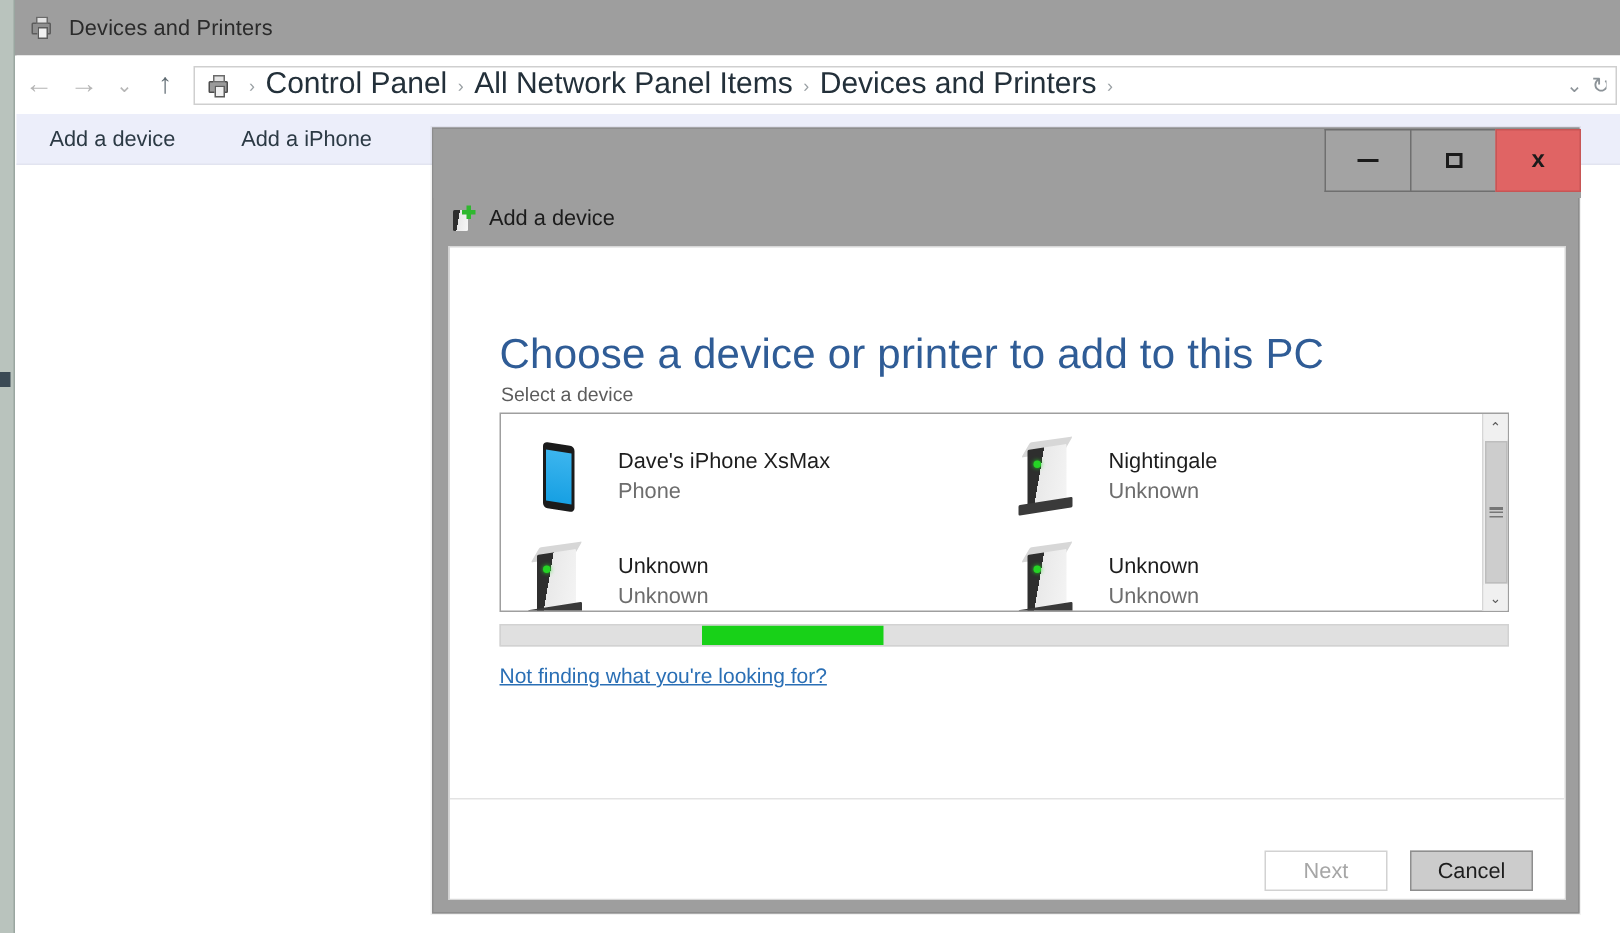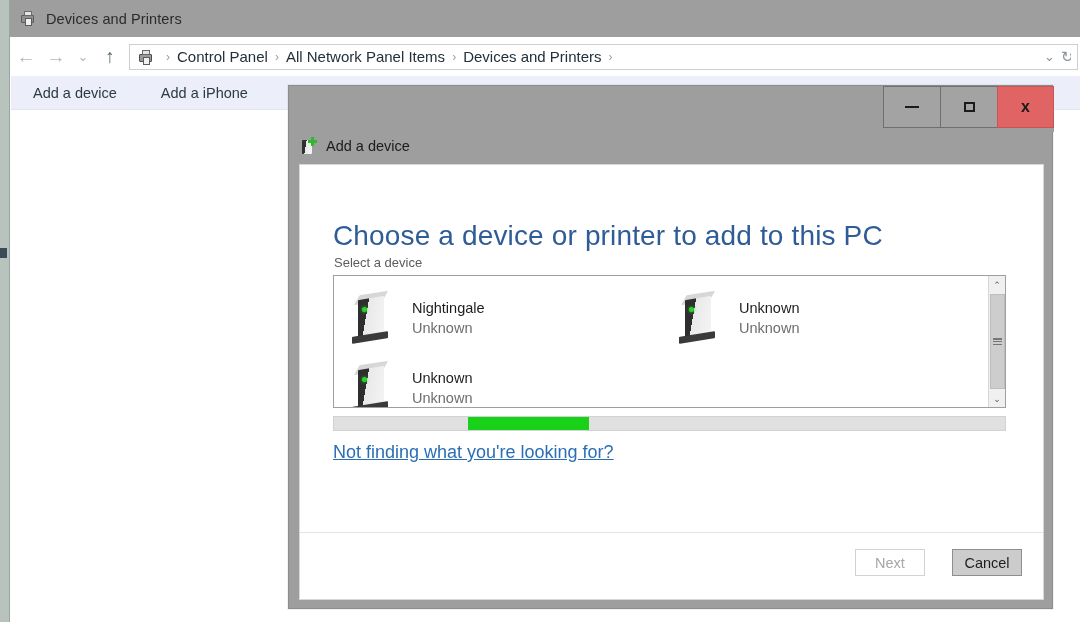--- a/index.html
+++ b/index.html
@@ -100,21 +100,21 @@
     flex: 0 0 auto;
     position: relative;
   }
   .bc-sep {
     color: #9aa0a4;
     font-size: 12px;
     padding: 0 7px;
     flex: 0 0 auto;
   }
   .bc-item {
-    font-size: 15px;
+    font-size: 20px;
     color: #23303a;
     white-space: nowrap;
     flex: 0 0 auto;
   }
   .bc-spacer { flex: 1 1 auto; }
   .bc-chevron {
     color: #8c9398;
     font-size: 13px;
     padding: 0 6px 0 4px;
     flex: 0 0 auto;
@@ -350,36 +350,36 @@
   }
   #progress-chunk {
     position: absolute;
     top: 0; bottom: 0;
     background: #18d118;
   }
 
   #not-finding-link {
     position: absolute;
     left: 33px; top: 277px;
-    font-size: 18px;
+    font-size: 14px;
     color: #2a6fb5;
   }
 
   
   #dlg-footer {
     position: absolute;
     left: 0; right: 0; bottom: 0;
     height: 66px;
     background: #ffffff;
     border-top: 1px solid #e3e3e3;
   }
   .dlg-btn {
     position: absolute;
-    top: 16px;
-    width: 70px; height: 27px;
+    top: 34px;
+    width: 82px; height: 27px;
     font-size: 14.5px;
     display: flex; align-items: center; justify-content: center;
     box-sizing: border-box;
     font-family: "Liberation Sans", sans-serif;
   }
   #btn-next {
     right: 118px;
     background: #ffffff;
     border: 1px solid #d2d2d2;
     color: #a6a6a6;
@@ -558,20 +558,30 @@
   </div>
 
   <div id="dialog-body">
 
     <h1 id="dlg-heading">Choose a device or printer to add to this PC</h1>
     <div id="dlg-subheading">Select a device</div>
 
     <div id="device-list">
       <div id="device-grid">
 
+        <div class="device-item">
+          <span class="device-icon ico-phone">
+            <span class="screen"></span>
+              <span class="glass"></span>
+          </span>
+          <span class="device-text">
+            <span class="device-name">Dave's iPhone XsMax</span><br>
+            <span class="device-sub">Phone</span>
+          </span>
+        </div>
 
         <div class="device-item">
           <span class="device-icon ico-tower">
             <span class="top"></span>
               <span class="body"></span>
               <span class="led"></span>
               <span class="base"></span>
           </span>
           <span class="device-text">
             <span class="device-name">Nightingale</span><br>

